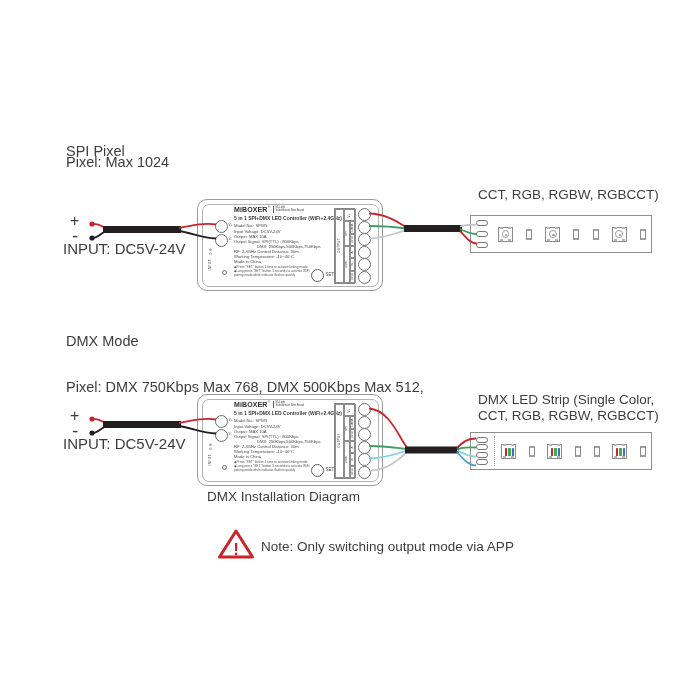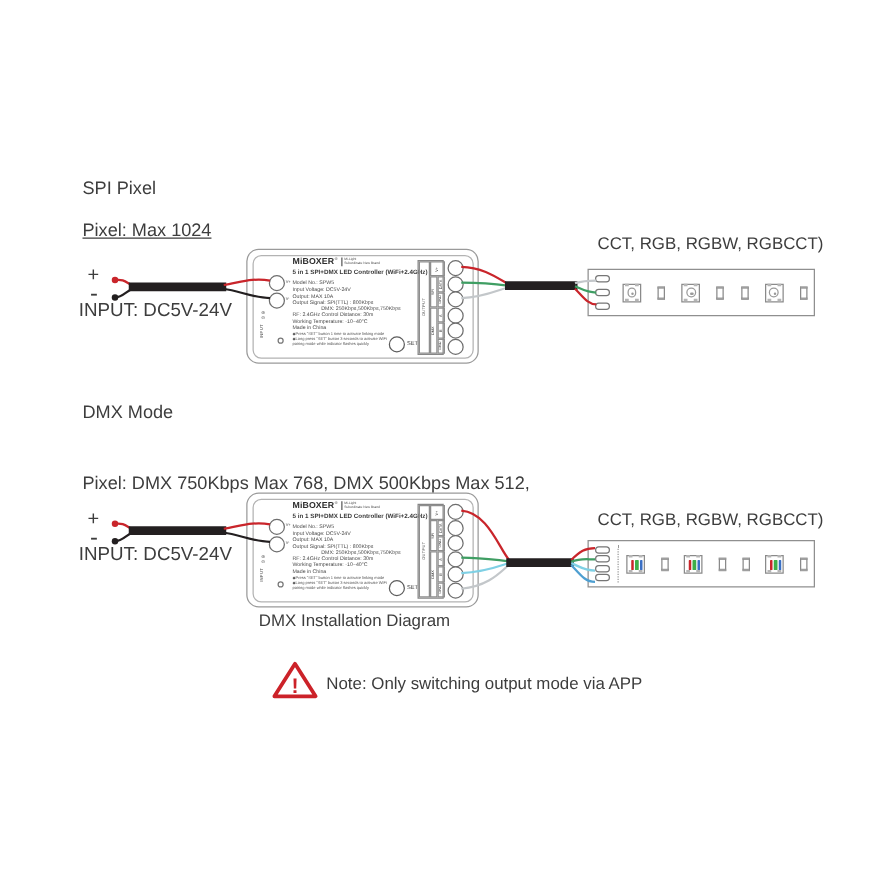--- a/index.html
+++ b/index.html
@@ -76,21 +76,21 @@
        border-top:2.6px solid #9f9f9f;border-bottom:2.6px solid #9f9f9f;}
 
   #wires{position:absolute;left:0;top:0;z-index:6;pointer-events:none;}
 </style>
 </head>
 <body>
 
 <div class="canvas">
 
   <div class="t fs14" style="left:66px;top:143px;">SPI Pixel</div>
-  <div class="t fs14" style="left:66px;top:177px;text-decoration:underline;">Pixel: Max 1024</div>
+  <div class="t fs14" style="left:66px;top:154px;">Pixel: Max 1024</div>
 
   <div class="t plus" style="left:70px;top:212px;">+</div>
   <div class="t minus" style="left:72px;top:228px;">-</div>
   <div class="t fs15" style="left:63px;top:240px;">INPUT: DC5V-24V</div>
 
   <div class="t fs13" style="left:478px;top:187px;">CCT, RGB, RGBW, RGBCCT)</div>
 
   <div class="mount spi-mount">
   <div class="device">
     <div class="device-face"></div>
@@ -201,27 +201,28 @@
           <div class="tab bl"></div>
           <div class="tab br"></div>
           <div class="core"></div>
           <div class="dot"></div>
         </div>
         <div class="res"></div>
       </div>
     </div>
 
 
-  <div class="t fs14" style="left:66px;top:322px;">DMX Mode</div>
+  <div class="t fs14" style="left:66px;top:333px;">DMX Mode</div>
   <div class="t fs14" style="left:66px;top:351px;margin-top:28px;">Pixel: DMX 750Kbps Max 768, DMX 500Kbps Max 512,</div>
 
   <div class="t plus" style="left:70px;top:407px;">+</div>
   <div class="t minus" style="left:72px;top:423px;">-</div>
   <div class="t fs15" style="left:63px;top:435px;">INPUT: DC5V-24V</div>
 
+  <div class="t fs13" style="left:478px;top:392px;">DMX LED Strip (Single Color,</div>
   <div class="t fs13" style="left:478px;top:408px;">CCT, RGB, RGBW, RGBCCT)</div>
 
   <div class="mount dmx-mount">
   <div class="device">
     <div class="device-face"></div>
     <div class="in-term t1"></div>
     <div class="in-term t2"></div>
     <div class="in-lbl l1">V+</div>
     <div class="in-lbl l2">V-</div>
     <div class="pol-block">

